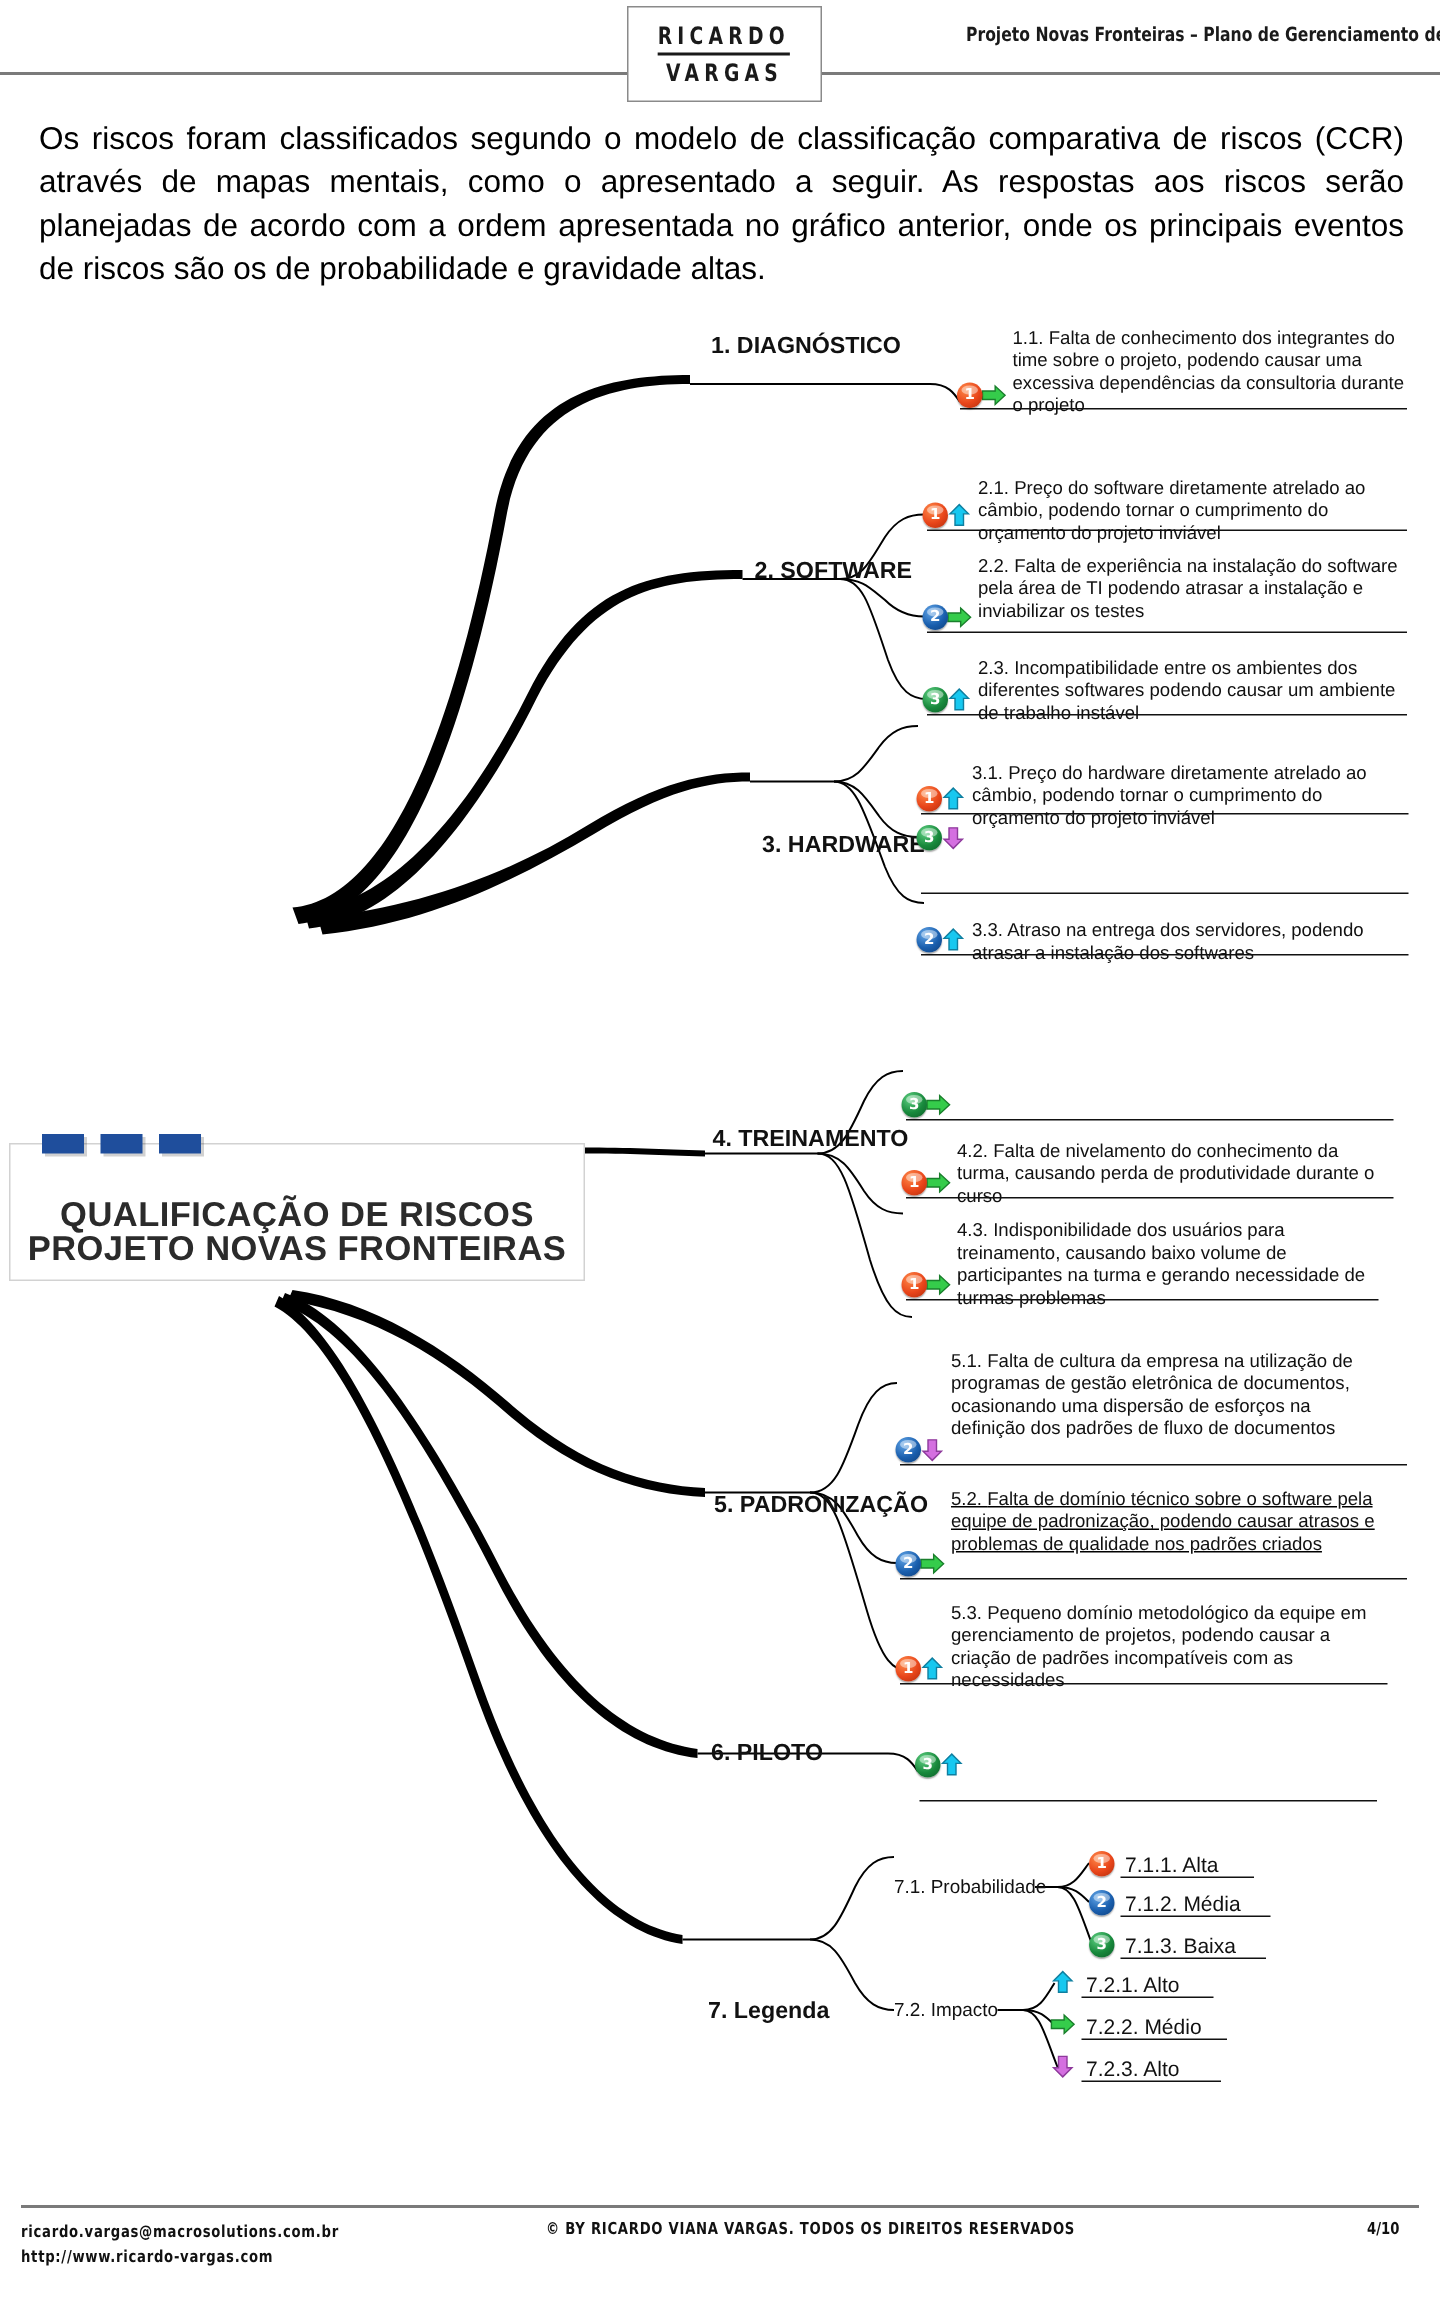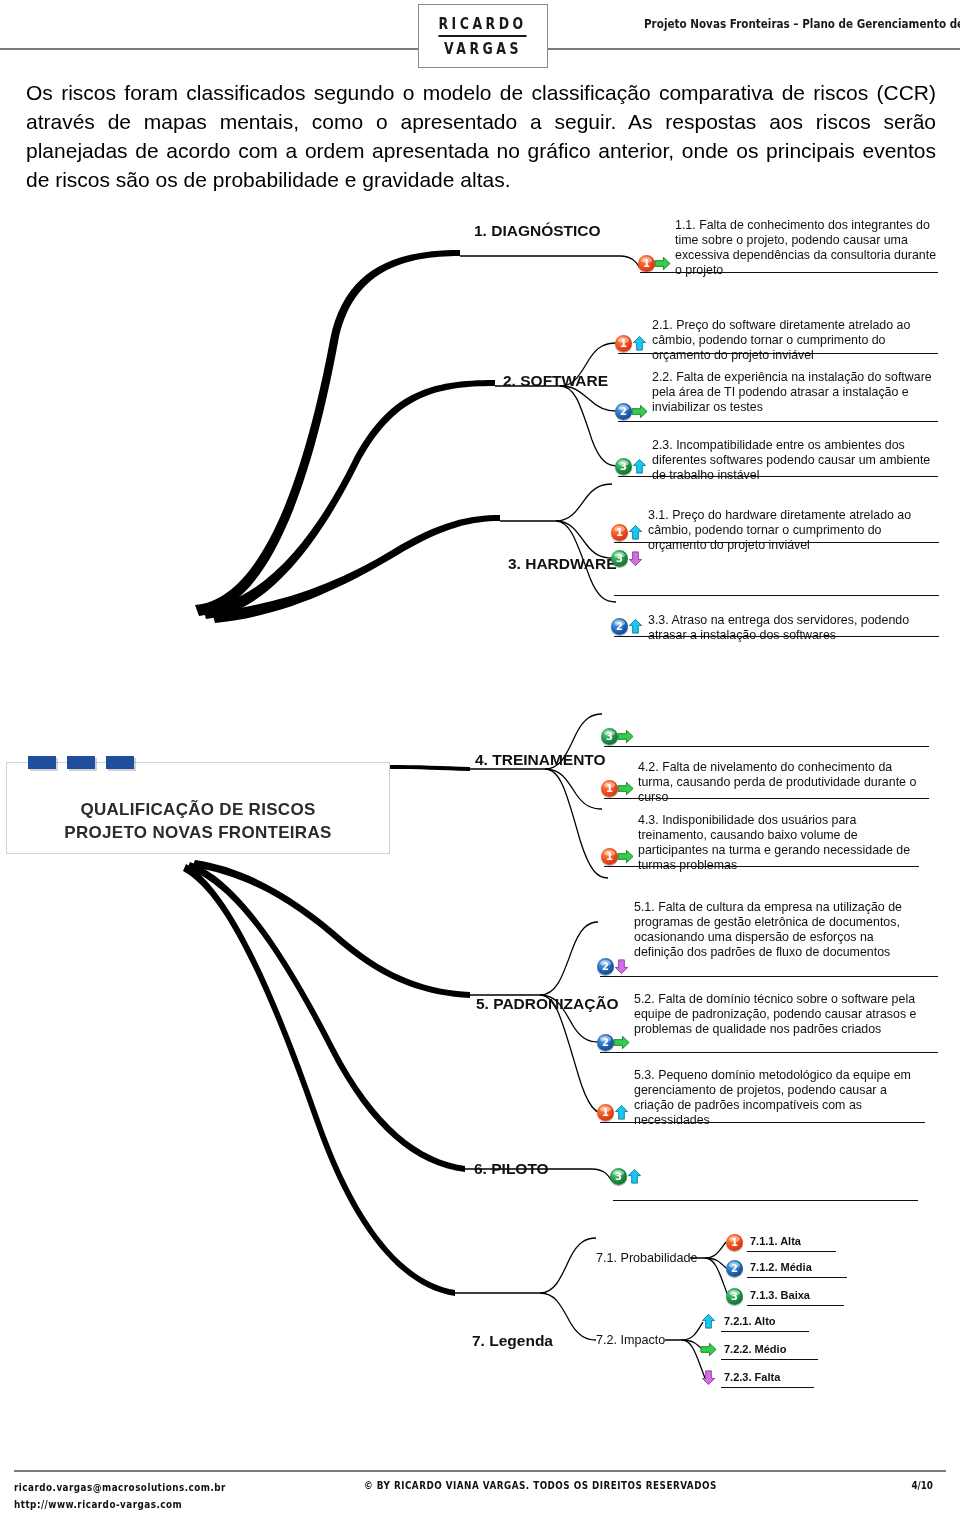--- a/index.html
+++ b/index.html
@@ -34,21 +34,21 @@
   .mindmap{position:absolute;left:0;top:200px;width:960px;height:1210px;}
   .mm-svg{position:absolute;left:0;top:0;width:960px;height:1210px;}
 
   
   .central{
     position:absolute;left:6px;top:562px;width:382px;height:90px;
     border:1px solid #d2d2d2;background:#fff;
     display:flex;align-items:center;justify-content:center;text-align:center;
     z-index:3;
   }
-  .central-text{font-weight:700;font-size:17px;line-height:23px;letter-spacing:.3px;color:#2b2b2b;margin-top:26px;}
+  .central-text{font-weight:700;font-size:23px;line-height:23px;letter-spacing:.3px;color:#2b2b2b;margin-top:26px;}
   .central-chips{position:absolute;left:28px;top:556px;z-index:5;display:flex;gap:11px;}
   .chip{width:28px;height:13px;background:#1F4E9C;box-shadow:2px 2px 0 rgba(0,0,0,.18);}
 
   
   .btitle{position:absolute;font-weight:700;font-size:15.5px;color:#111;white-space:nowrap;z-index:3;}
 
   
   .item{position:absolute;z-index:3;margin-top:10px;}
   .item-text{font-size:12.4px;line-height:15.1px;color:#111;}
   .item-text .num{font-weight:400;}
@@ -71,21 +71,21 @@
   .p2{background:radial-gradient(circle at 35% 28%, #63a6e8 0%, #1a5fae 55%, #0d3d79 100%);}
   .p3{background:radial-gradient(circle at 35% 28%, #5fd183 0%, #18893c 55%, #0c5c27 100%);}
 
   .arr{width:19px;height:17px;flex:none;margin-left:-2px;}
 
   
   .uline{position:absolute;height:1px;background:#111;z-index:2;}
 
   
   .leg-label{position:absolute;font-size:12.6px;color:#111;white-space:nowrap;z-index:3;}
-  .leg-sub{position:absolute;font-size:11px;color:#111;white-space:nowrap;z-index:3;font-weight:bold;}
+  .leg-sub{position:absolute;font-size:14px;color:#111;white-space:nowrap;z-index:3;}
 
   
   .footer{position:absolute;left:0;top:1470px;width:960px;}
   .ftr-rule{position:absolute;left:14px;top:0;width:932px;height:2px;background:#7a7a7a;}
   .ftr{position:absolute;top:9px;font-family:"DejaVu Sans", sans-serif;font-weight:700;font-size:11px;
        color:#111;transform:scaleX(.80);transform-origin:left center;white-space:nowrap;}
   .ftr-left{left:14px;}
   .ftr-left div{line-height:17px;letter-spacing:.6px;}
   .ftr-mid{left:364px;letter-spacing:.6px;}
   .ftr-right{left:906px;transform-origin:right center;}
@@ -341,21 +341,21 @@
     <div class="badge-row" style="left:597px;top:758px;">
       <div class="pbadge p2">
           <span>2</span>
         </div>
       <svg class="arr" viewBox="0 0 20 18">
           <path d="M10,16.5 L3.5,10 L7,10 L7,2 L13,2 L13,10 L16.5,10 Z" fill="#d46fe0" stroke="#8e3a9c" stroke-width="1"></path>
         </svg>
     </div>
     <div class="uline" style="left:600px;top:776px;width:338px;"></div>
 
-    <div class="item" style="left:634px;top:782px;width:292px;">
+    <div class="item" style="left:634px;top:782px;width:292px;text-decoration:underline;">
       <div class="item-text">
         <span class="num">5.2.</span>
         <span>Falta de domínio técnico sobre o software pela equipe de padronização, podendo causar atrasos e problemas de qualidade nos padrões criados</span>
       </div>
     </div>
     <div class="badge-row" style="left:597px;top:834px;">
       <div class="pbadge p2">
           <span>2</span>
         </div>
       <svg class="arr" viewBox="0 0 20 18">
@@ -431,21 +431,21 @@
         </svg>
     </div>
     <div class="leg-sub" style="left:724px;top:1143px;">7.2.2.  Médio</div>
     <div class="uline" style="left:721px;top:1159px;width:97px;"></div>
 
     <div class="badge-row" style="left:701px;top:1169px;">
       <svg class="arr" viewBox="0 0 20 18">
           <path d="M10,16.5 L3.5,10 L7,10 L7,2 L13,2 L13,10 L16.5,10 Z" fill="#d46fe0" stroke="#8e3a9c" stroke-width="1"></path>
         </svg>
     </div>
-    <div class="leg-sub" style="left:724px;top:1171px;">7.2.3.  Falta</div>
+    <div class="leg-sub" style="left:724px;top:1171px;">7.2.3.  Alto</div>
     <div class="uline" style="left:721px;top:1187px;width:93px;"></div>
 
   </div>
 
   <div class="footer">
     <div class="ftr-rule"></div>
     <div class="ftr ftr-left">
       <div>ricardo.vargas@macrosolutions.com.br</div>
       <div>http://www.ricardo-vargas.com</div>
     </div>

